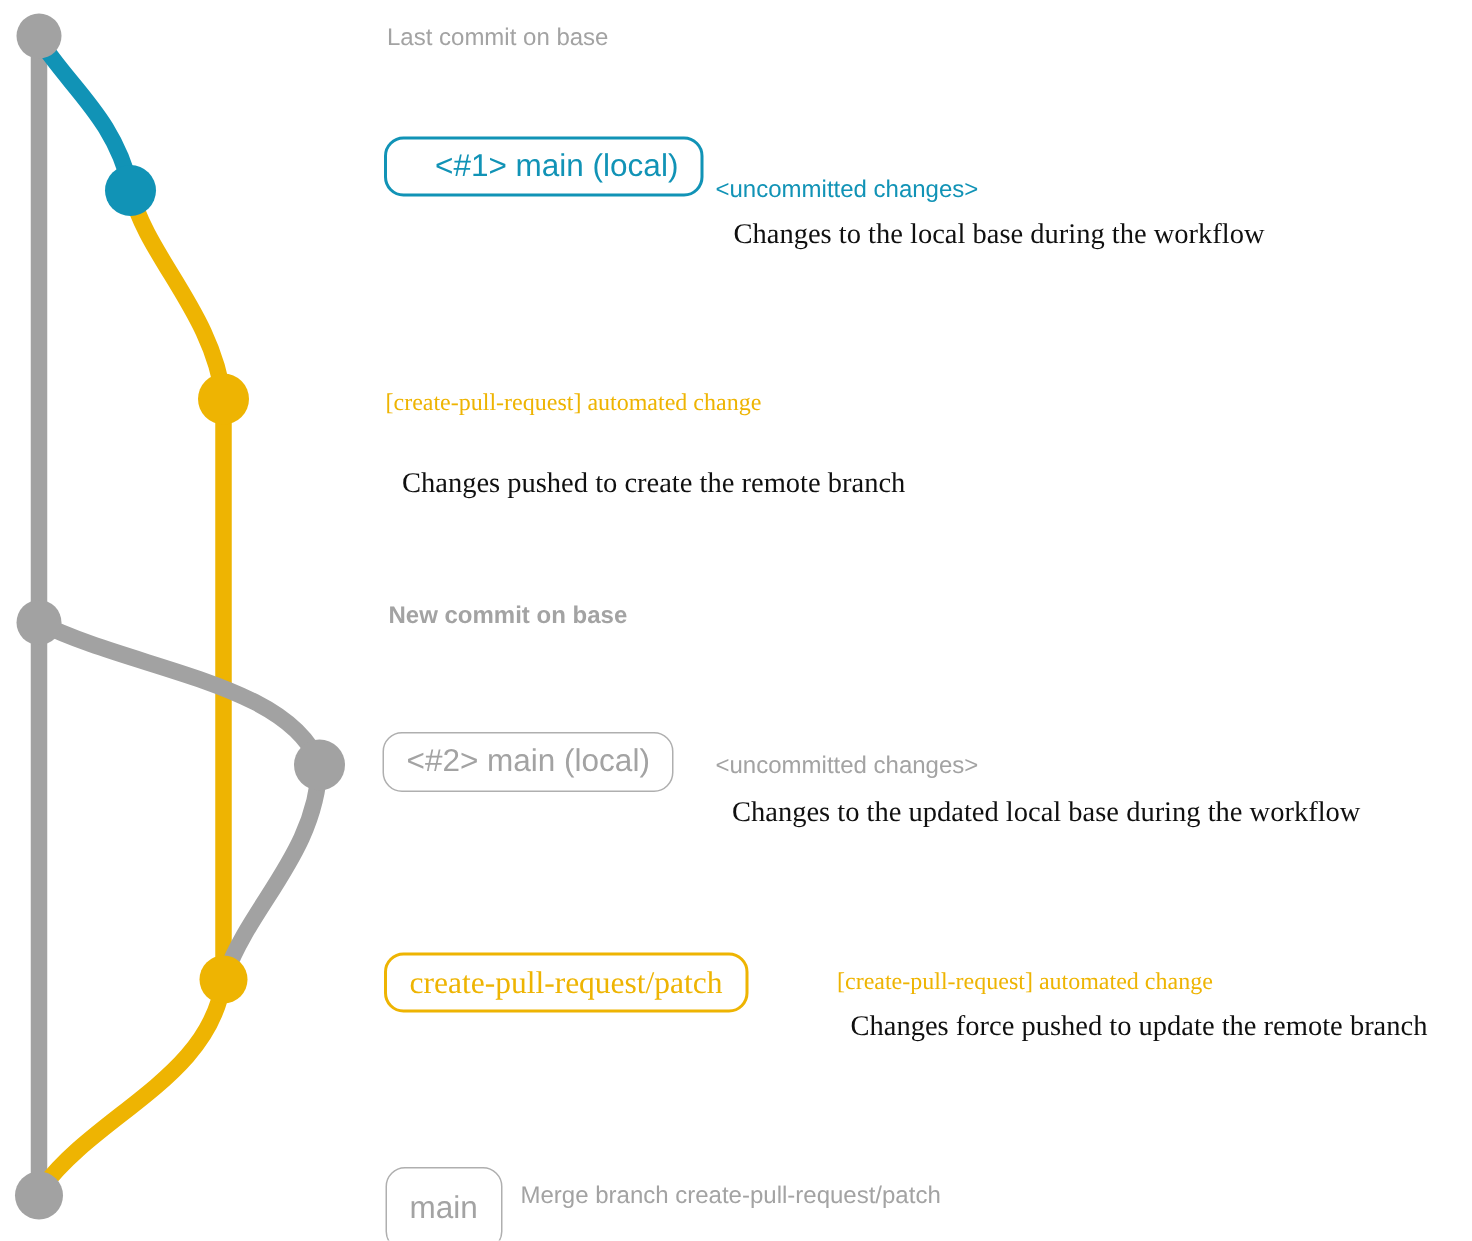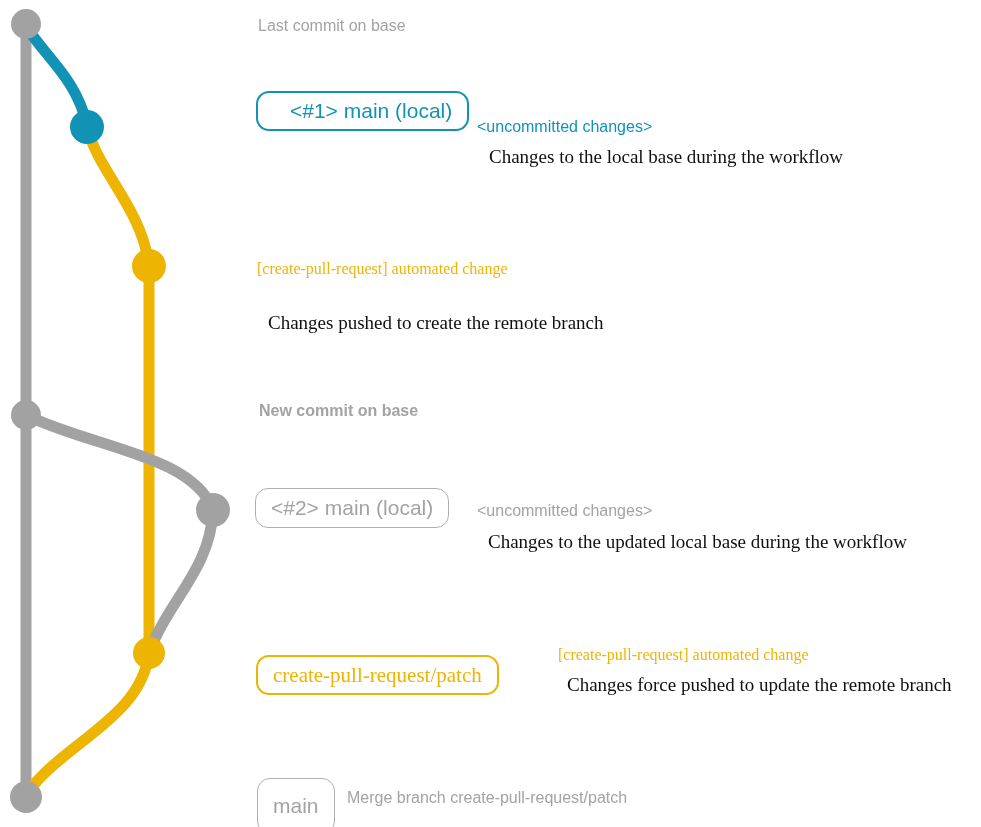--- a/index.html
+++ b/index.html
@@ -25,21 +25,21 @@
   .tag-box{
     position:absolute;display:inline-flex;align-items:center;justify-content:center;
     font-family:"Liberation Sans",sans-serif;font-size:21px;height:40px;
     padding:0 15px;border-radius:13px;border:2px solid;box-sizing:border-box;
     white-space:nowrap;background:#ffffff;
   }
   .c-gray{color:var(--gray_text);}
   .c-blue{color:var(--blue);}
   .c-yellow{color:var(--yellow);font-family:Liberation Serif, serif;}
   .b-blue{border-color:var(--blue);}
-  .b-yellow{border-color:var(--yellow);margin-top:20px;}
+  .b-yellow{border-color:var(--yellow);}
   .b-gray{border-color:var(--gray_border);border-width:1.5px;}
 </style>
 </head>
 <body>
 
 <svg id="graph-svg" width="250" height="827" viewBox="0 0 250 827" aria-hidden="true">
   <g fill="none" stroke-width="11" stroke-linecap="round">
     <path class="stroke-gray" d="M26 24 V797"></path>
     <path class="stroke-blue" d="M26 26 C46 58 76 78 87 125"></path>
     <path class="stroke-yellow" d="M87 127 C98 172 142 208 149 266"></path>

